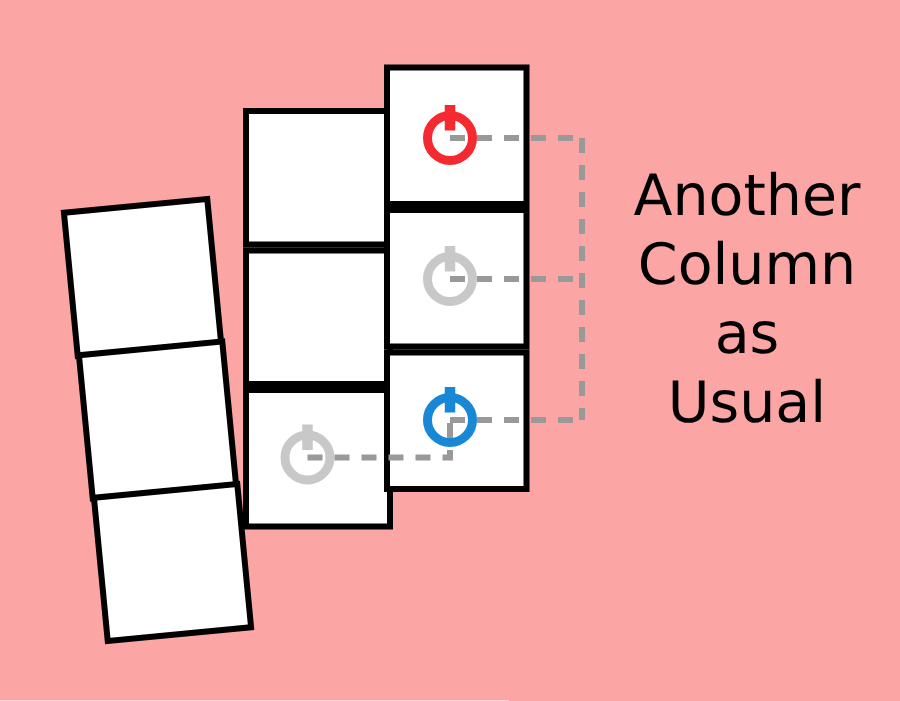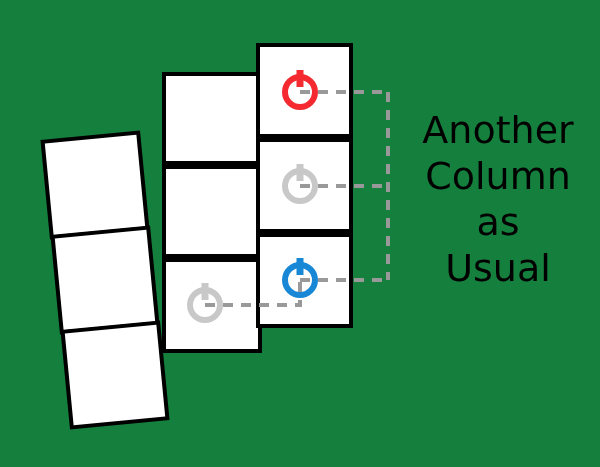--- a/index.html
+++ b/index.html
@@ -10,21 +10,21 @@
   body {
     width: 600px;
     height: 467px;
     overflow: hidden;
     font-family: "DejaVu Sans", sans-serif;
   }
   #stage {
     position: relative;
     width: 600px;
     height: 467px;
-    background: #15803d;
+    background: #fca5a5;
   }
   #diagram {
     position: absolute;
     left: 0;
     top: 0;
     width: 600px;
     height: 467px;
     display: block;
   }
   .card-outline {

